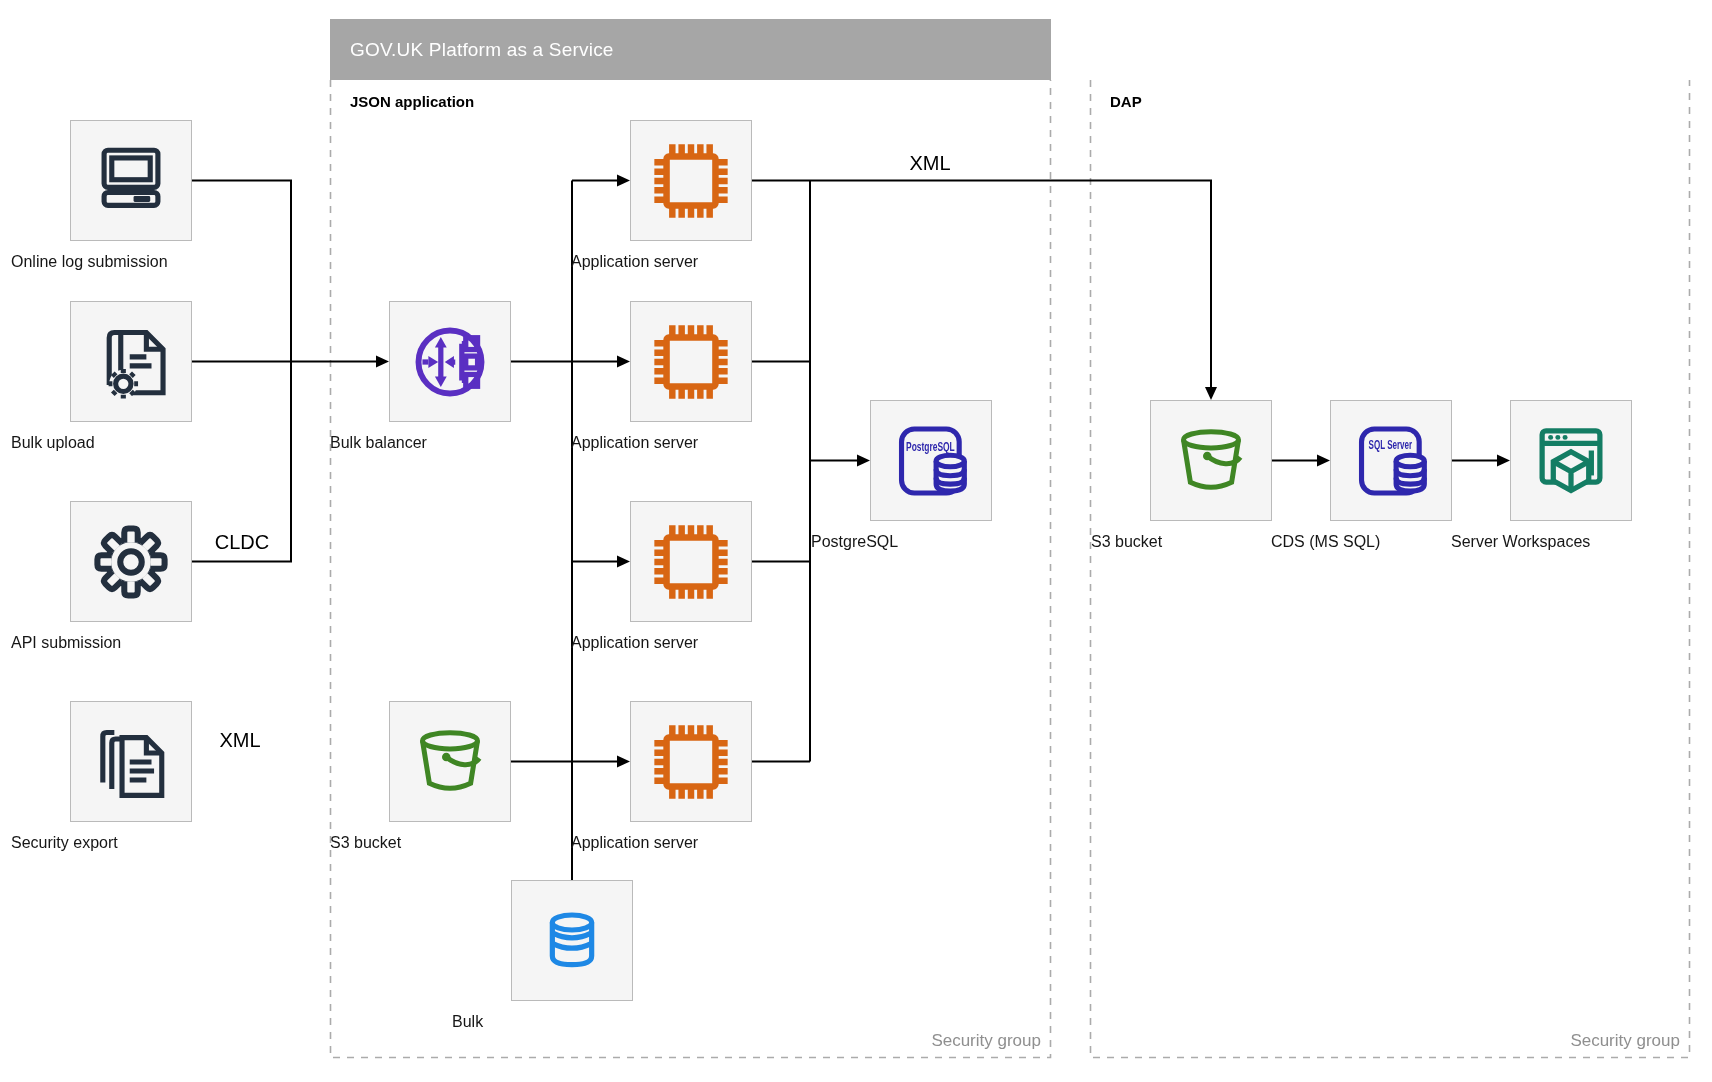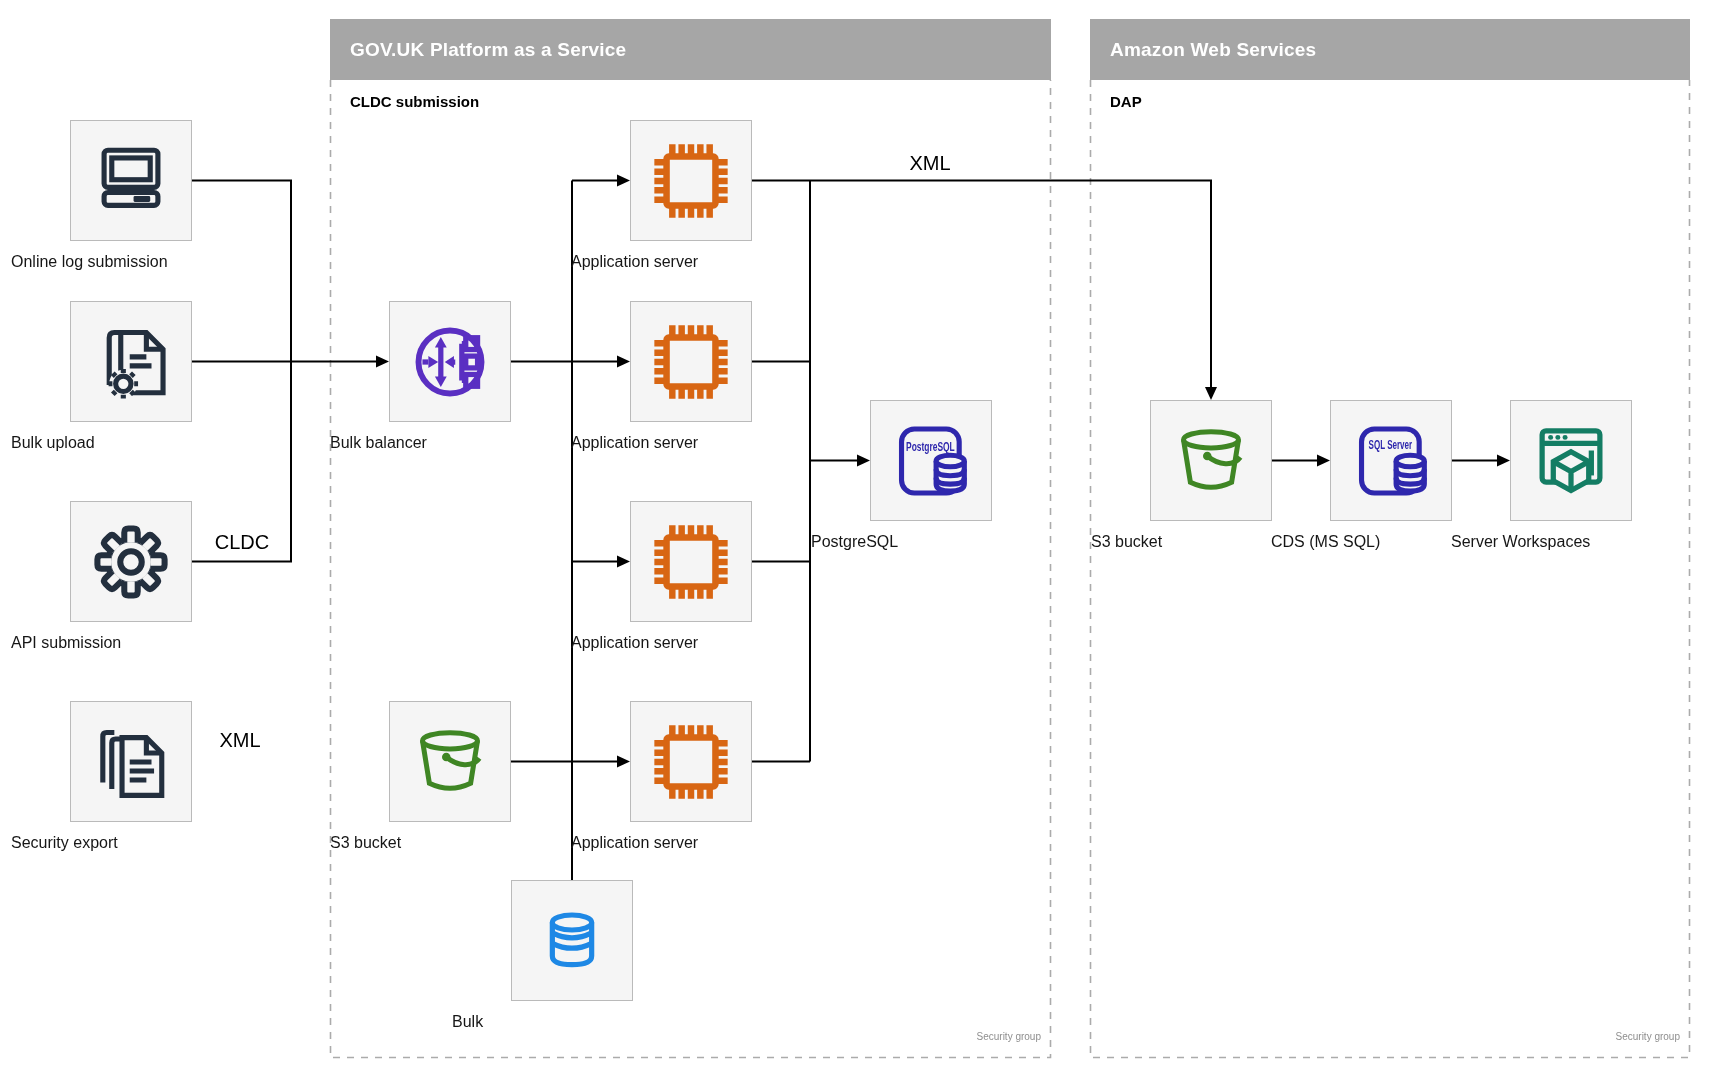--- a/index.html
+++ b/index.html
@@ -6,23 +6,23 @@
     --navy:#232F3E; --purple:#5A2FC2; --orange:#D86613; --blue:#2E27AD;
     --azure:#1E88E5; --green:#3F8624; --teal:#147D64;
     --boxbg:#F5F5F5; --boxborder:#BABABA; --band:#A6A6A6; --dash:#ABABAB; --muted:#8F8F8F;
   }
   *{box-sizing:border-box;margin:0;padding:0}
   body{background:#fff;font-family:"Liberation Sans","DejaVu Sans",sans-serif}
   .canvas{position:relative;width:1712px;height:1082px;background:#fff;overflow:hidden}
   .container{position:absolute;background:transparent}
   .band{position:absolute;left:0;top:0;right:0;height:61px;background:var(--band);
         display:flex;align-items:center;padding-left:20px}
-  .band-title{color:#fff;font-size:19px;font-weight:bold;letter-spacing:.2px}
+  .band-title{color:#fff;font-size:19px;font-weight:normal;letter-spacing:.2px}
   .sublabel{position:absolute;font-size:15px;font-weight:bold;color:#000}
-  .footer-label{position:absolute;font-size:10px;color:var(--muted)}
+  .footer-label{position:absolute;font-size:17px;color:var(--muted)}
   svg.overlay{position:absolute;left:0;top:0;pointer-events:none}
   .node{position:absolute;width:122px;height:121px;background:var(--boxbg);
         border:1px solid var(--boxborder);display:flex;align-items:center;justify-content:center}
   .nlabel{position:absolute;width:240px;text-align:left;font-size:16px;color:#161616;line-height:19px}
   .elabel{position:absolute;width:120px;text-align:center;font-size:20px;color:#000}
 </style>
 </head>
 <body>
 
 <div class="canvas">
@@ -154,28 +154,23 @@
         <path d="M18.5,32.5 L32,40 L45.5,32.5 M32,40 V54.5" fill="none" stroke="var(--teal)" stroke-width="4"></path>
       </symbol>
     </defs>
   </svg>
 
   <div class="container" style="left:330px;top:19px;width:721px;height:1039px">
     <div class="band">
       <span class="band-title">GOV.UK Platform as a Service</span>
     </div>
   </div>
-  <div class="sublabel" style="left:350px;top:93px">CLDC submission</div>
+  <div class="sublabel" style="left:350px;top:93px">JSON application</div>
   <div class="footer-label" style="left:831px;top:1031px;width:210px;text-align:right">Security group</div>
 
-  <div class="container" style="left:1090px;top:19px;width:600px;height:1039px">
-    <div class="band">
-      <span class="band-title">Amazon Web Services</span>
-    </div>
-  </div>
   <div class="sublabel" style="left:1110px;top:93px">DAP</div>
   <div class="footer-label" style="left:1470px;top:1031px;width:210px;text-align:right">Security group</div>
 
   <svg class="overlay" width="1712" height="1082" viewBox="0 0 1712 1082">
 
     <g fill="none" stroke="var(--dash)" stroke-width="1.6" stroke-dasharray="7 7">
       <path d="M330.5,80 V1057.5 H1050.5 V80"></path>
       <path d="M1090.5,80 V1057.5 H1689.5 V80"></path>
     </g>
 

